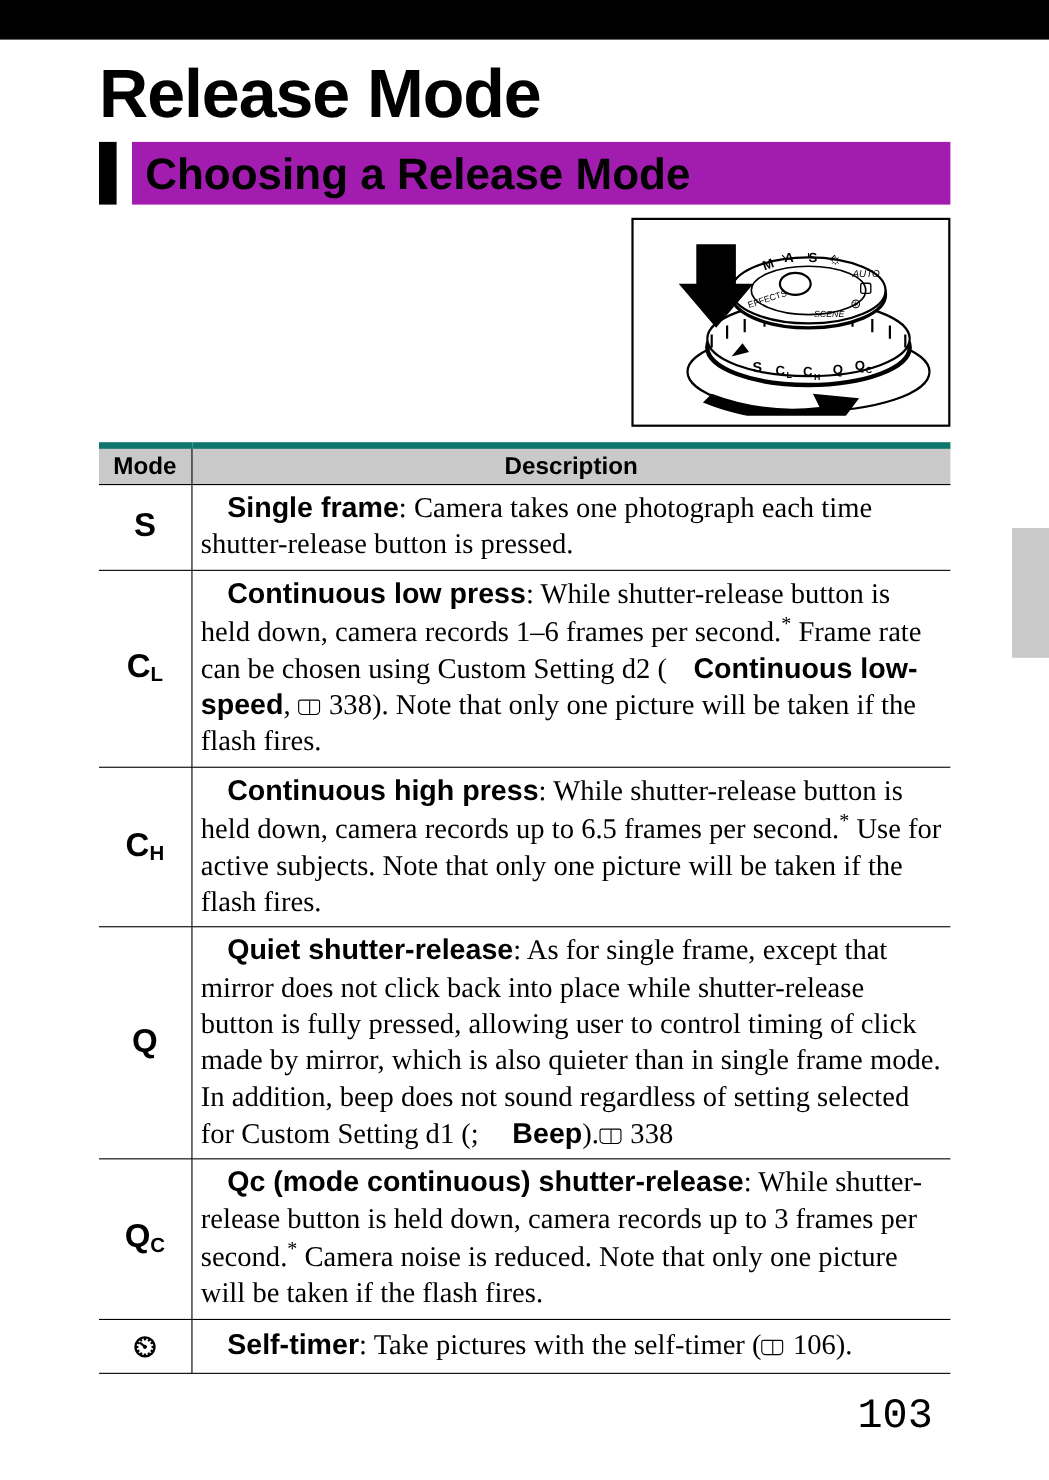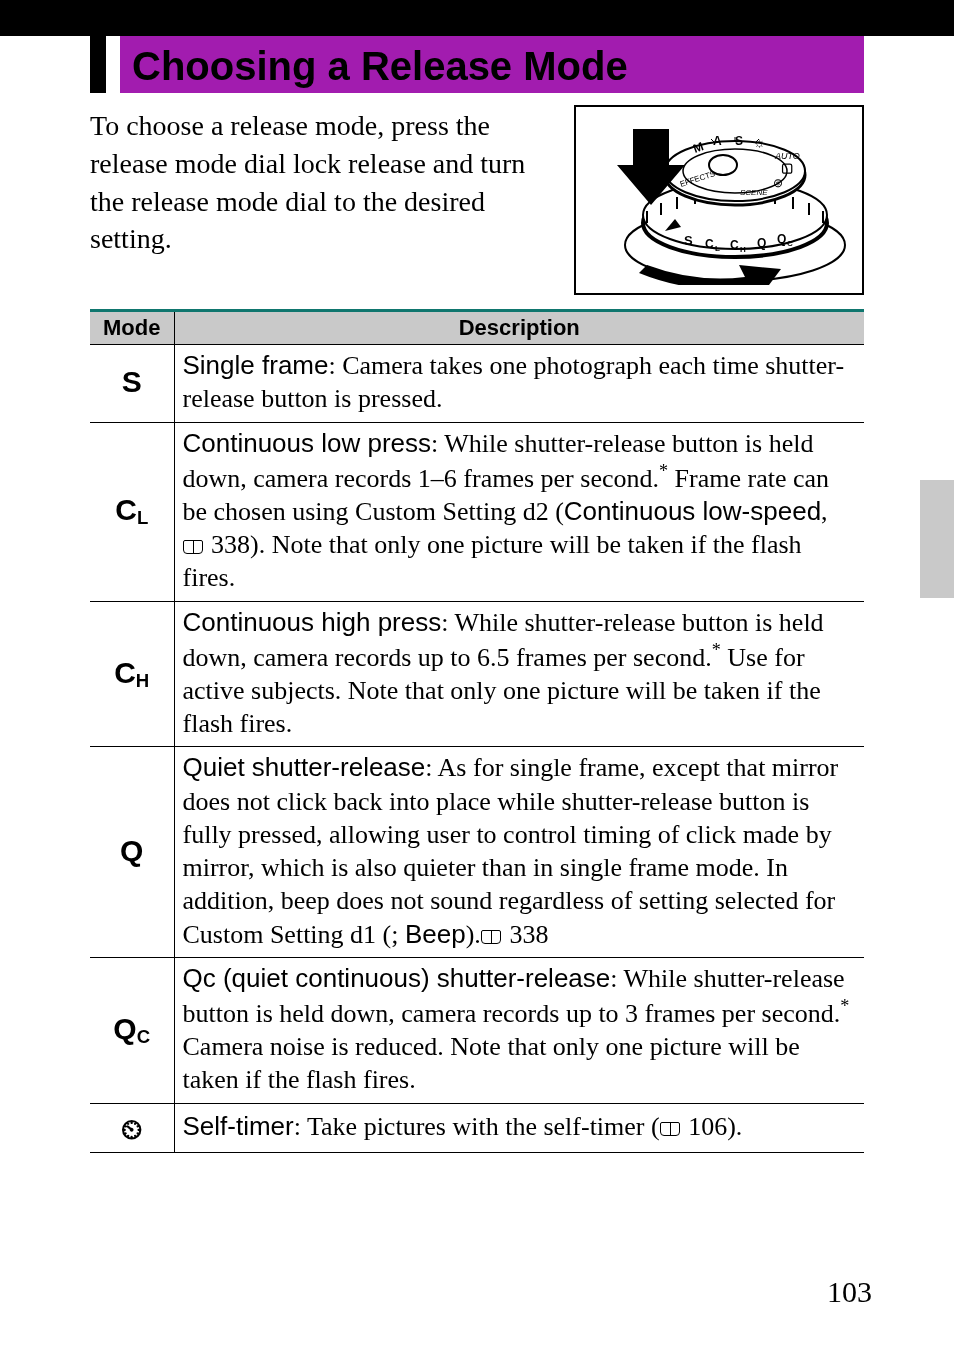--- a/index.html
+++ b/index.html
@@ -10,51 +10,51 @@
   .chapter-title { font-family: "Arial Narrow", Arial, sans-serif; font-weight: 700; font-size: 62px; letter-spacing: -1px; margin: 14px 0 8px 0; }
   .section-row { display: flex; align-items: stretch; margin-bottom: 12px; }
   .section-vbar { width: 16px; background: #000; margin-right: 14px; }
   .section-head { flex: 1; background: #a21caf; padding: 8px 12px 4px 12px; }
   .section-title { font-family: Arial, Helvetica, sans-serif; font-weight: 800; font-size: 40px; }
   .intro-row { display: flex; align-items: flex-start; margin-top: 6px; margin-bottom: 14px; }
   .intro-text { flex: 0 0 480px; font-size: 28px; line-height: 1.35; padding-top: 2px; padding-right: 10px; }
   .dial-box { width: 290px; height: 190px; border: 2px solid #000; margin-left: auto; display: flex; align-items: center; justify-content: center; }
   .dial-svg { width: 268px; height: 170px; }
   table.release { width: 100%; border-collapse: collapse; margin-top: 4px; }
-  table.release th { background: #c9c9c9; font-family: "Arial Narrow", Arial, sans-serif; font-weight: 700; font-size: 22px; padding: 3px 6px; border-top: 3px solid #0f766e; border-bottom: 1px solid #000; }
+  table.release th { background: #c9c9c9; font-family: "Arial Narrow", Arial, sans-serif; font-weight: 700; font-size: 22px; padding: 3px 6px; border-top: 6px solid #0f766e; border-bottom: 1px solid #000; }
   table.release th.mode-h { border-right: 1px solid #000; width: 84px; }
   table.release td { border-bottom: 1px solid #000; padding: 4px 8px 6px 8px; vertical-align: middle; font-size: 26px; line-height: 1.28; }
   table.release td.mode-cell { border-right: 1px solid #000; text-align: center; font-family: Arial, Helvetica, sans-serif; font-weight: 700; font-size: 30px; vertical-align: middle; }
   .sub { font-size: 0.62em; position: relative; top: 4px; }
-  .b { font-family: "Arial Narrow", Arial, sans-serif; font-weight: 400; }
+  .b { font-family: "Arial Narrow", Arial, sans-serif; font-weight: 700; margin-left: 24px; }
   .book { display: inline-block; width: 20px; height: 14px; border: 1.5px solid #000; border-radius: 2px 2px 4px 4px; position: relative; top: 1px; margin-right: 2px; }
   .book::after { content: ""; position: absolute; left: 50%; top: 0; bottom: 0; width: 1px; background: #000; }
   .ast { font-size: 0.7em; vertical-align: super; }
   .timer-icon { display: inline-block; font-size: 28px; line-height: 1; transform: translateY(2px); }
-  .pagenum { position: absolute; bottom: 36px; right: 82px; font-size: 30px; font-family: Liberation Serif, serif; }
+  .pagenum { position: absolute; bottom: 36px; right: 106px; font-size: 38px; font-family: Liberation Mono, monospace; }
   .side-tab { position: absolute; right: 0; top: 480px; width: 34px; height: 118px; background: #c9c9c9; }
 </style>
 </head>
 <body>
 
 <div class="page">
   <div class="topbar"></div>
   <div class="side-tab"></div>
 
   <div class="content">
+    <h1 class="chapter-title">Release Mode</h1>
 
     <div class="section-row">
       <div class="section-vbar"></div>
       <div class="section-head">
         <div class="section-title">Choosing a Release Mode</div>
       </div>
     </div>
 
     <div class="intro-row">
-      <div class="intro-text">To choose a release mode, press the release mode dial lock release and turn the release mode dial to the desired setting.</div>
       <div class="dial-box">
         <svg class="dial-svg" viewBox="0 0 268 170">
 
           <ellipse cx="150" cy="130" rx="110" ry="36" fill="#fff" stroke="#000" stroke-width="2"></ellipse>
 
           <g>
             <ellipse cx="150" cy="108" rx="92" ry="34" fill="#fff" stroke="#000" stroke-width="4"></ellipse>
             <ellipse cx="150" cy="100" rx="92" ry="34" fill="#fff" stroke="#000" stroke-width="2"></ellipse>
 
             <g stroke="#000" stroke-width="2">
@@ -137,21 +137,21 @@
           <tr>
             <td class="mode-cell">C<span class="sub">H</span></td>
             <td><span class="b">Continuous high press</span>: While shutter-release button is held down, camera records up to 6.5 frames per second.<span class="ast">*</span> Use for active subjects.  Note that only one picture will be taken if the flash fires.</td>
           </tr>
           <tr>
             <td class="mode-cell">Q</td>
             <td><span class="b">Quiet shutter-release</span>: As for single frame, except that mirror does not click back into place while shutter-release button is fully pressed, allowing user to control timing of click made by mirror, which is also quieter than in single frame mode.  In addition, beep does not sound regardless of setting selected for Custom Setting d1 (; <span class="b">Beep</span>).<span class="book"></span> 338</td>
           </tr>
           <tr>
             <td class="mode-cell">Q<span class="sub">C</span></td>
-            <td><span class="b">Qc (quiet continuous) shutter-release</span>: While shutter-release button is held down, camera records up to 3 frames per second.<span class="ast">*</span> Camera noise is reduced.  Note that only one picture will be taken if the flash fires.</td>
+            <td><span class="b">Qc (mode continuous) shutter-release</span>: While shutter-release button is held down, camera records up to 3 frames per second.<span class="ast">*</span> Camera noise is reduced.  Note that only one picture will be taken if the flash fires.</td>
           </tr>
           <tr>
             <td class="mode-cell"><span class="timer-icon">⏲</span></td>
             <td><span class="b">Self-timer</span>: Take pictures with the self-timer (<span class="book"></span> 106).</td>
           </tr>
         </tbody>
     </table>
   </div>
 
   <div class="pagenum">103</div>

